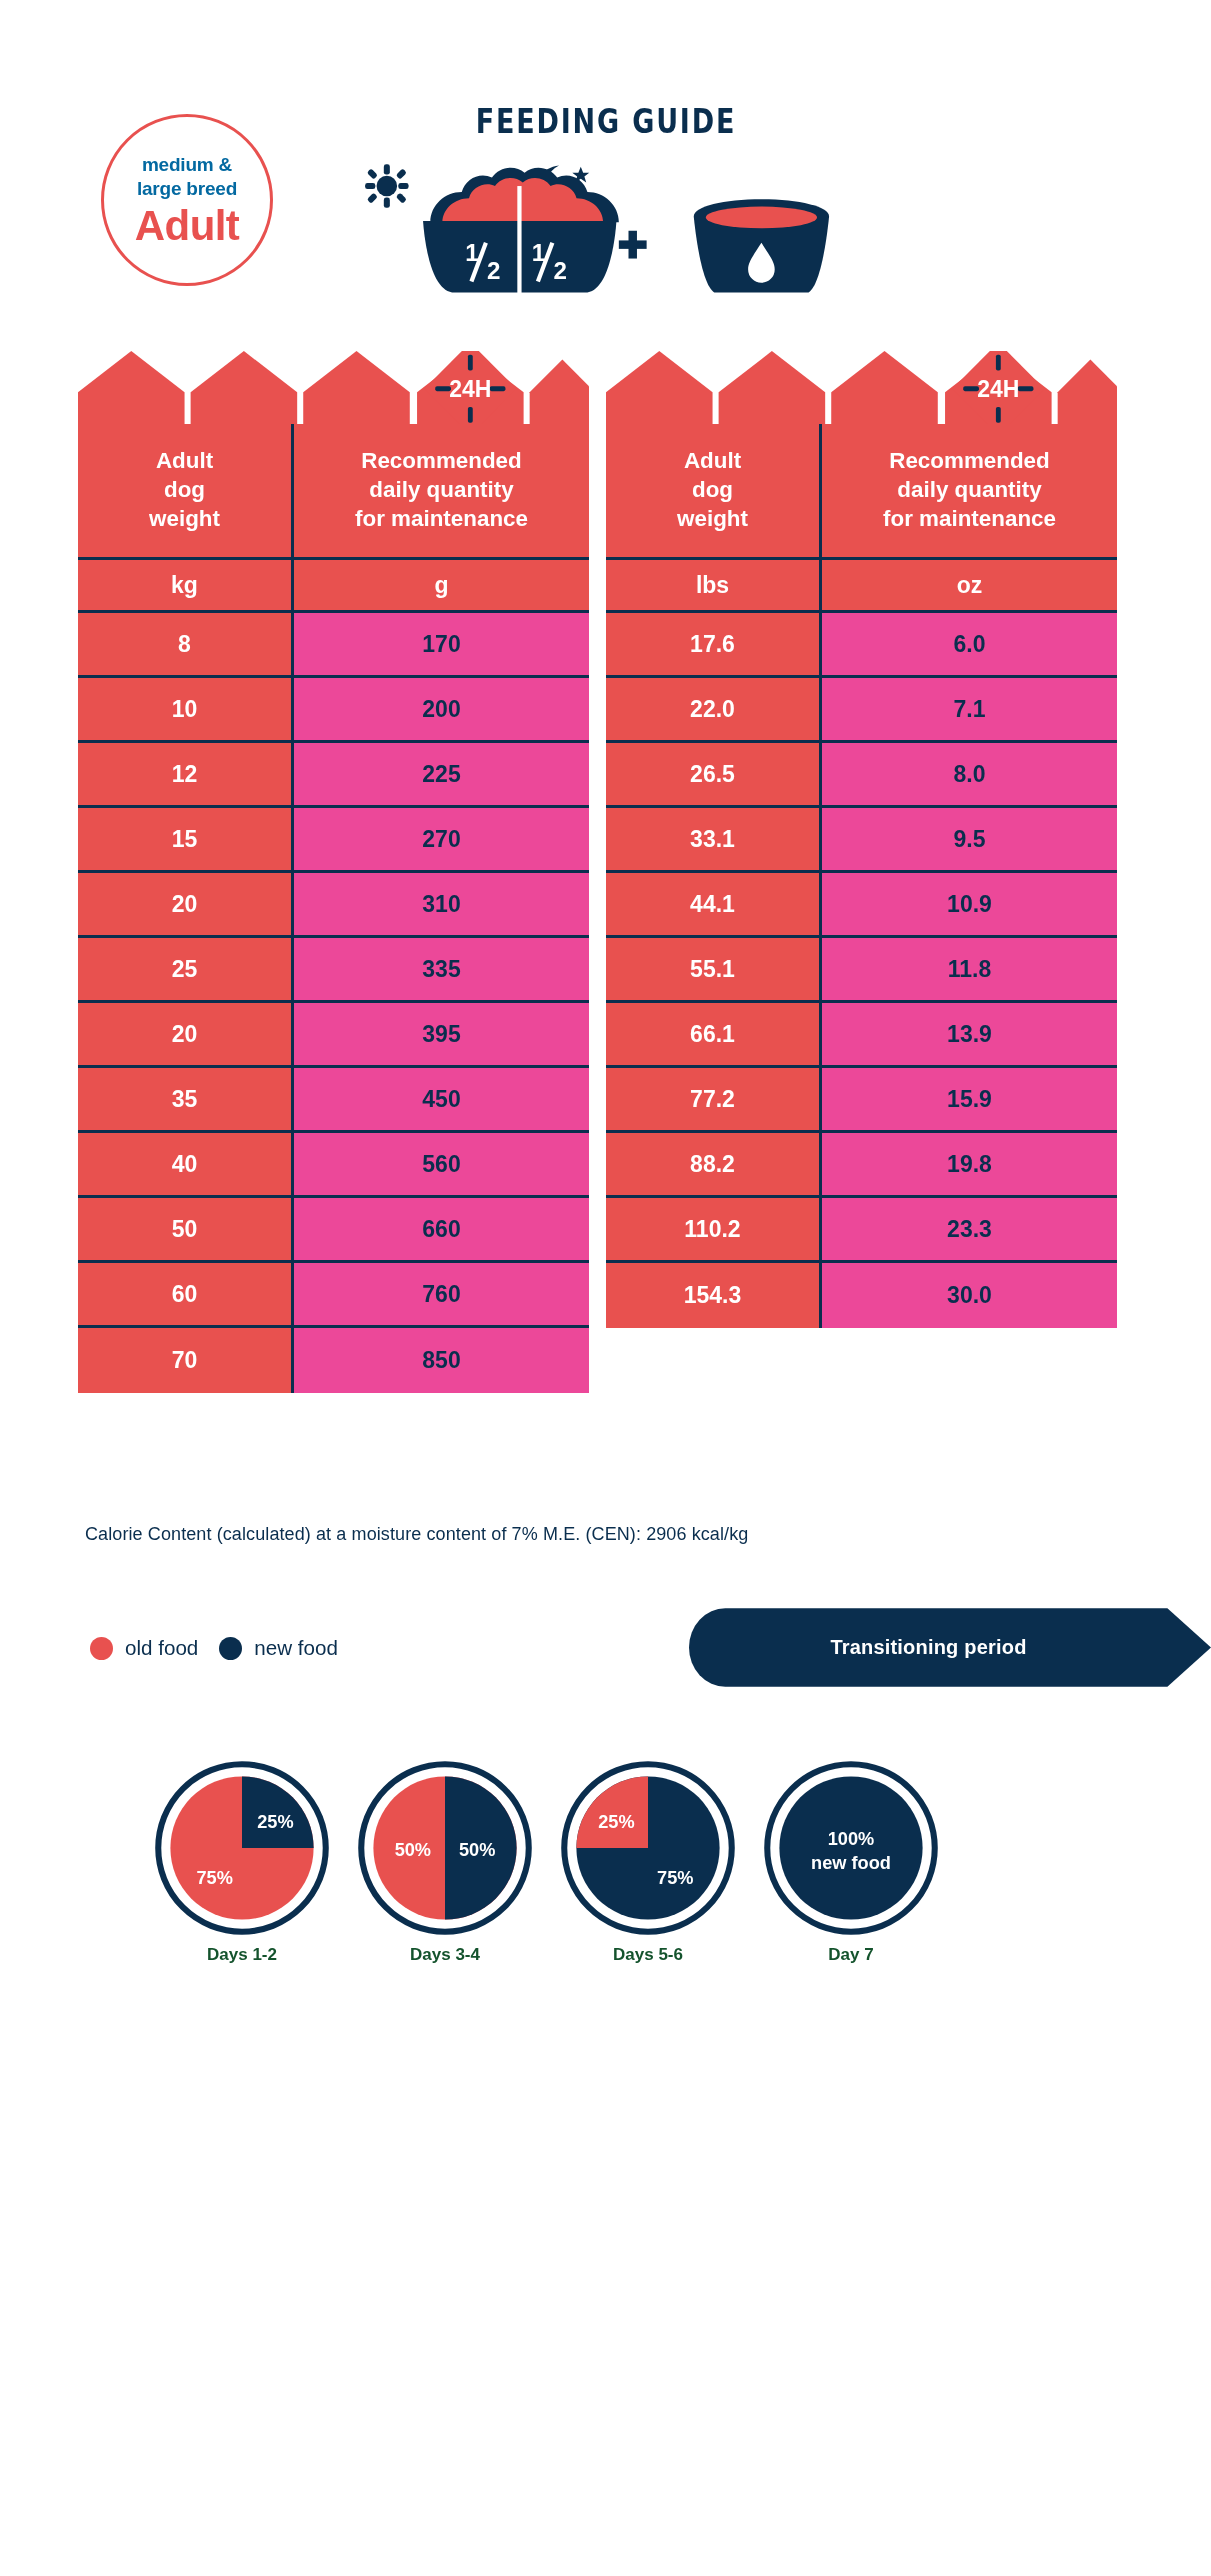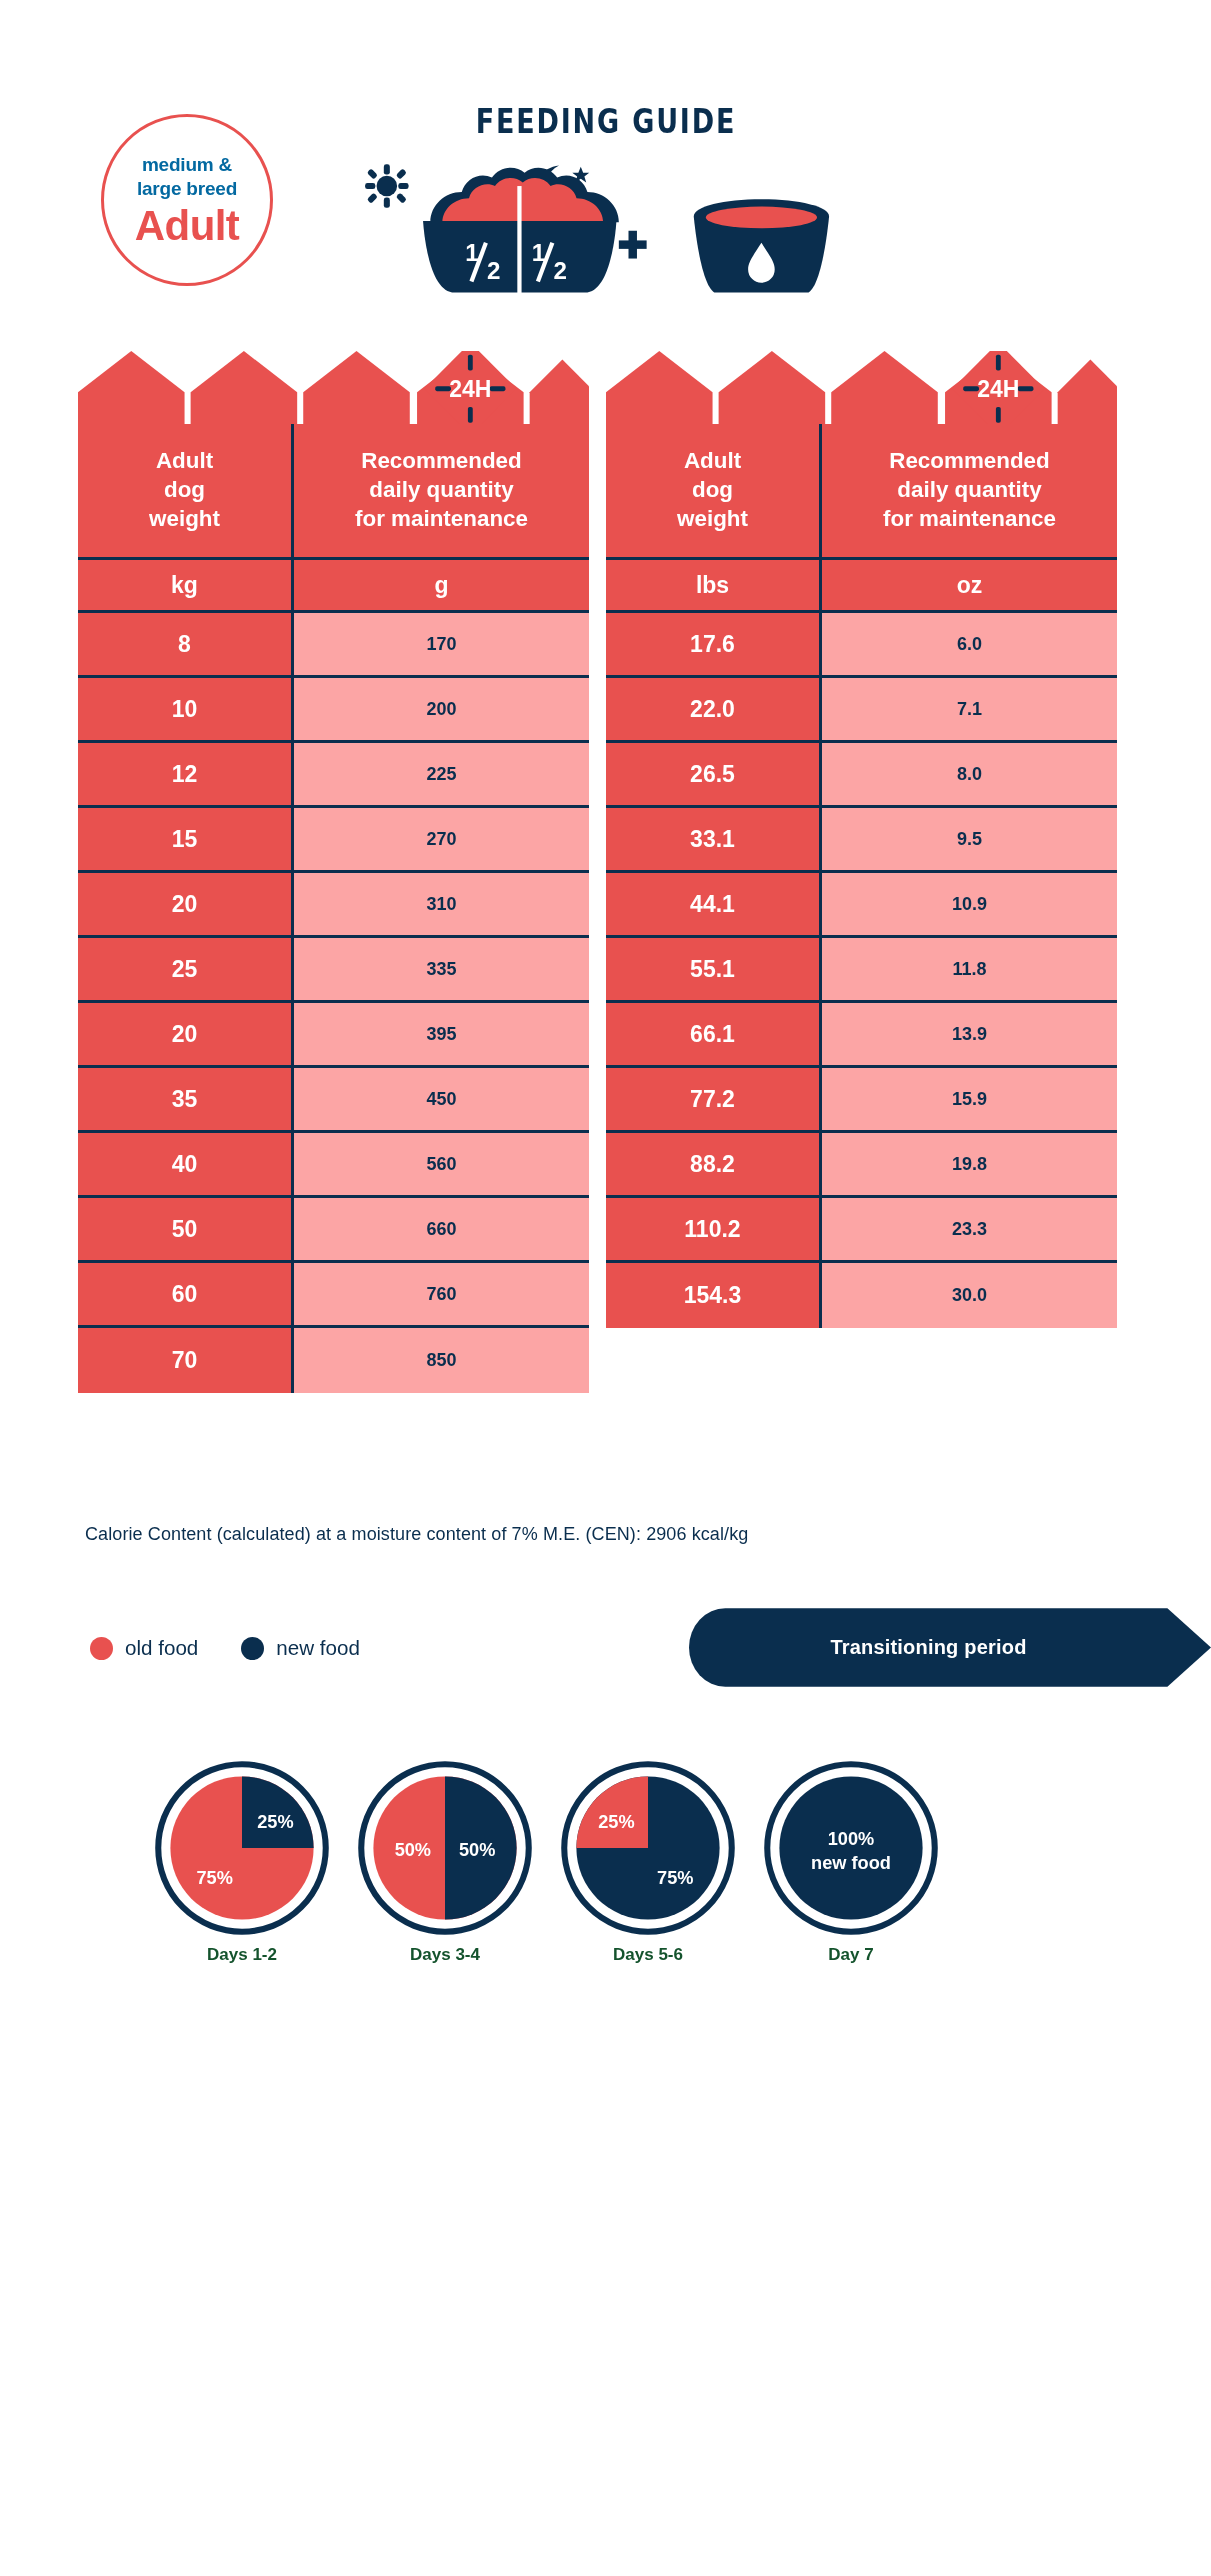--- a/index.html
+++ b/index.html
@@ -126,26 +126,26 @@
     display: flex;
     align-items: center;
     justify-content: center;
     font-size: 23px;
     font-weight: bold;
     border-bottom: 3px solid #0A2E4E;
   }
   .data-row .cell-q {
     width: 298px;
     flex: none;
-    background: #fca5a5;
+    background: #ec4899;
     color: #0A2E4E;
     display: flex;
     align-items: center;
     justify-content: center;
-    font-size: 18px;
+    font-size: 23px;
     font-weight: bold;
     border-left: 3px solid #0A2E4E;
     border-bottom: 3px solid #0A2E4E;
   }
   .data-row:last-child .cell-w,
   .data-row:last-child .cell-q { border-bottom: none; }
 
   
   #calorie-note {
     position: absolute;
@@ -157,21 +157,21 @@
     letter-spacing: 0.1px;
   }
 
   
   #legend {
     position: absolute;
     left: 90px;
     top: 1636px;
     display: flex;
     align-items: center;
-    gap: 43px;
+    gap: 21px;
   }
   .legend-item { display: flex; align-items: center; gap: 12px; }
   .legend-dot { width: 23px; height: 23px; border-radius: 50%; }
   .legend-dot.old { background: #E8514F; }
   .legend-dot.new { background: #0A2E4E; }
   .legend-label { color: #0A2E4E; font-size: 20.6px; font-weight: normal; }
 
   
   #transition-banner {
     position: absolute;

